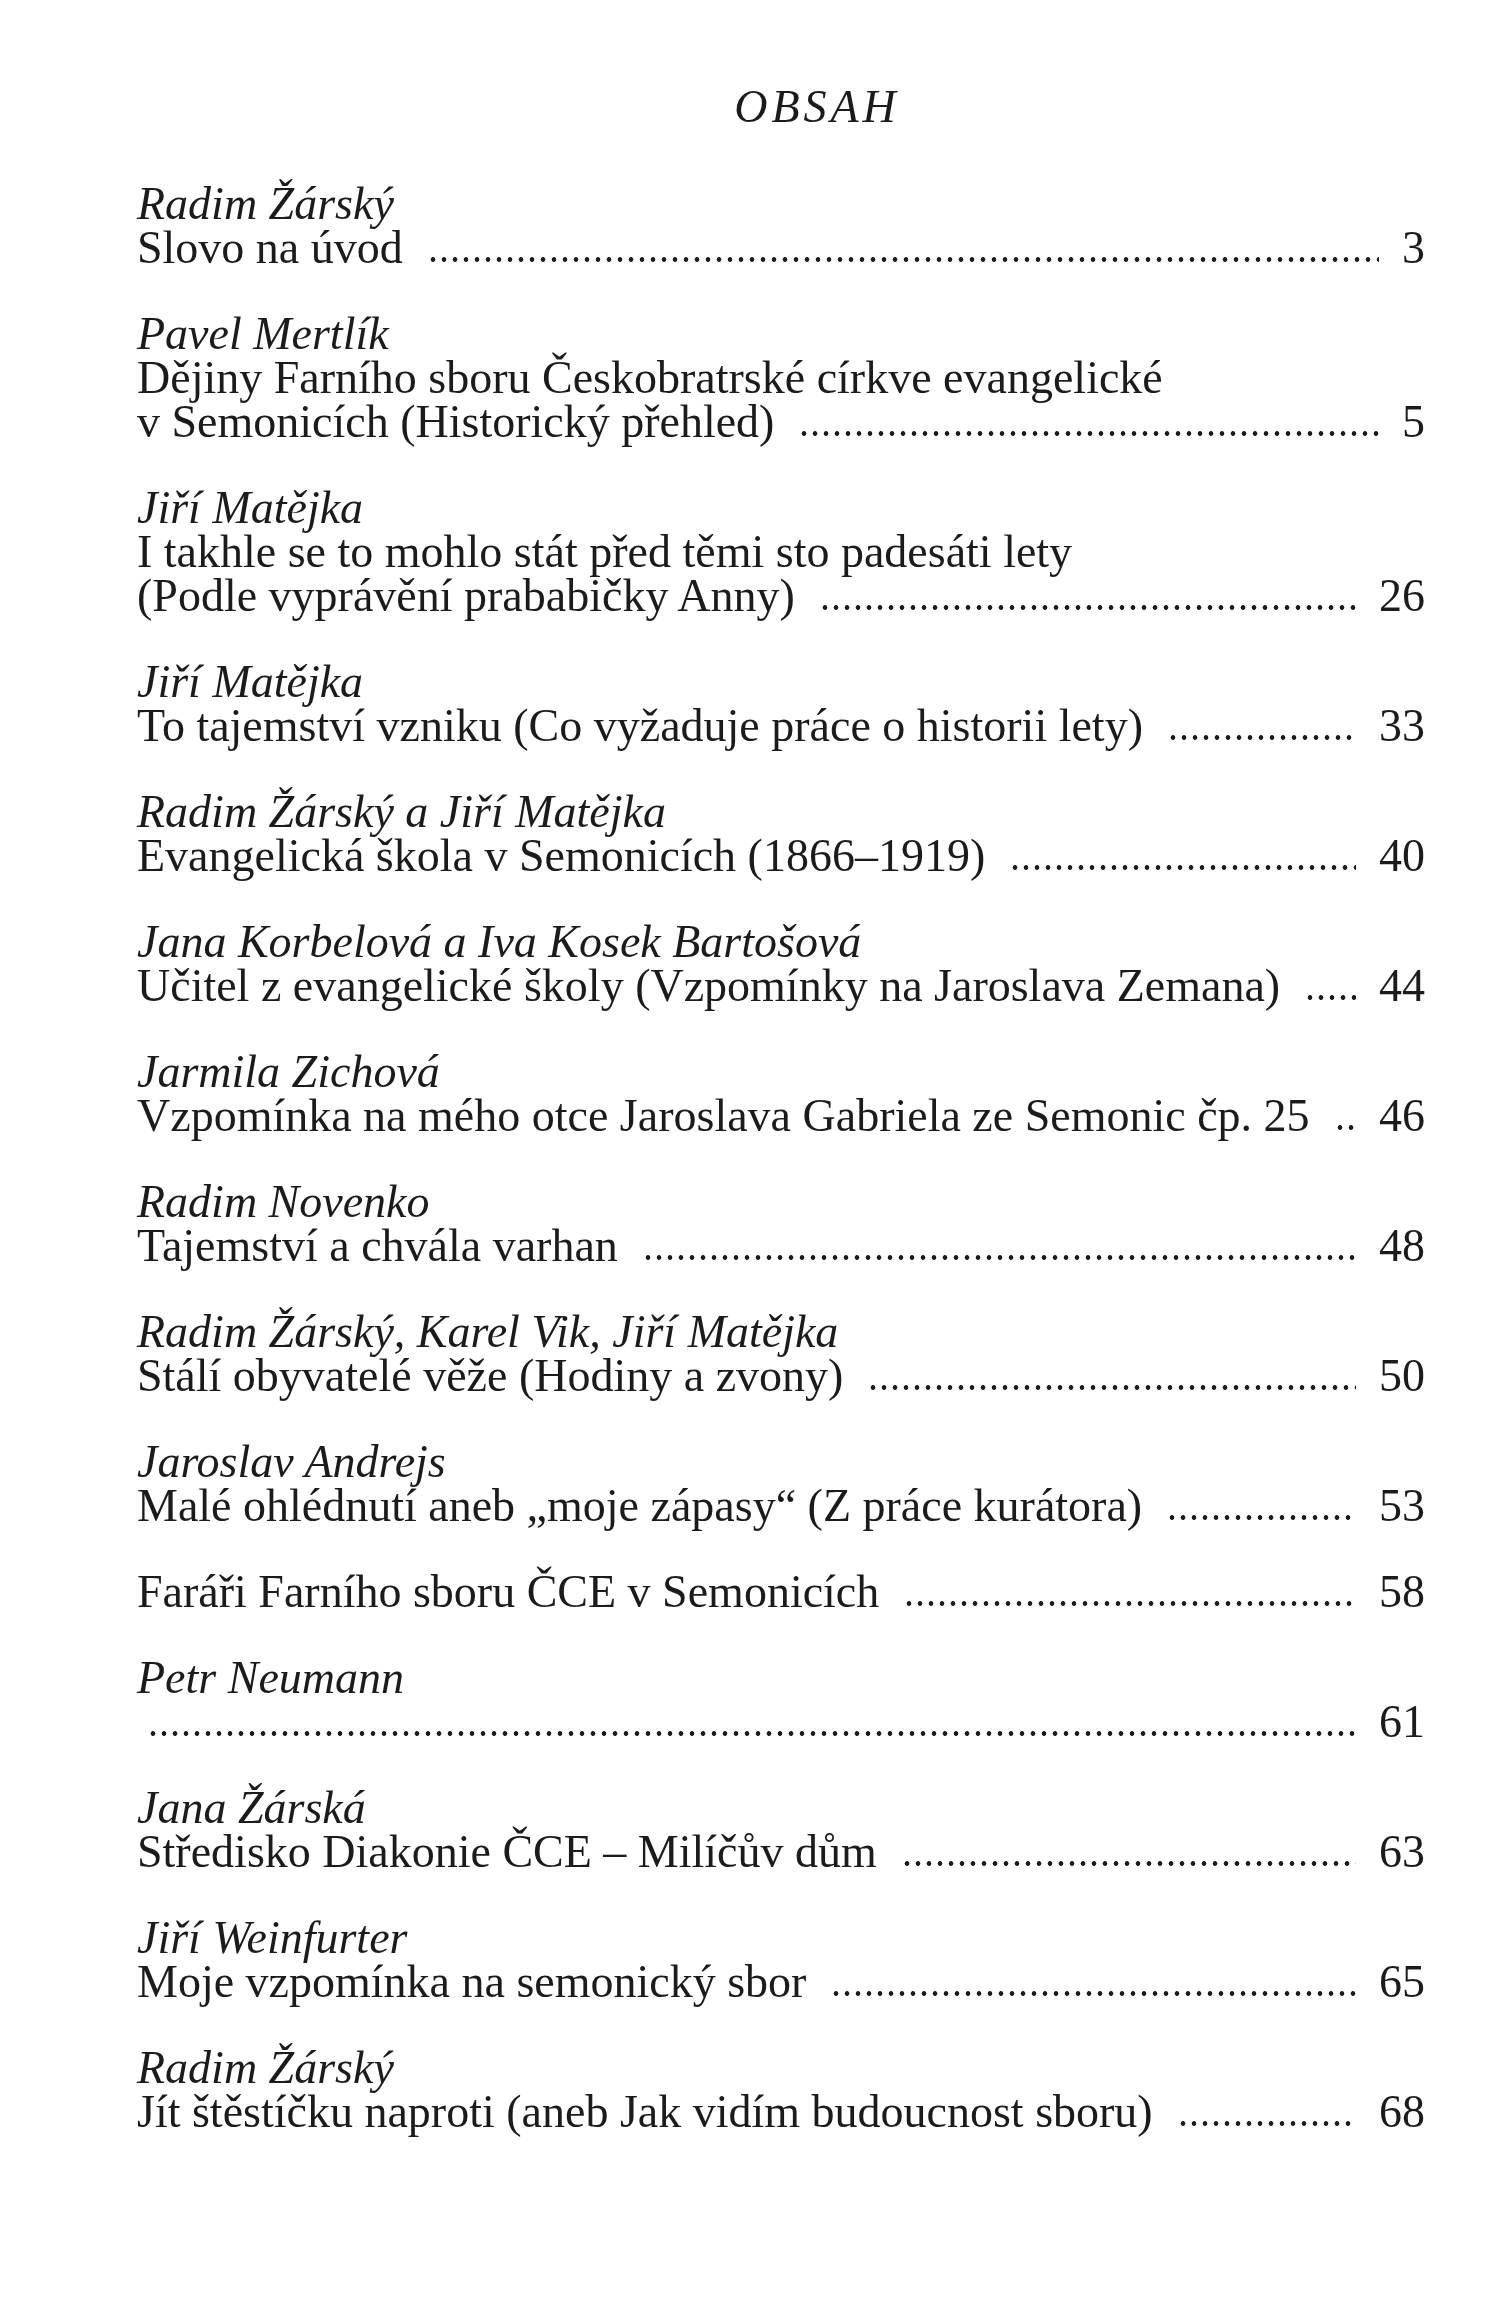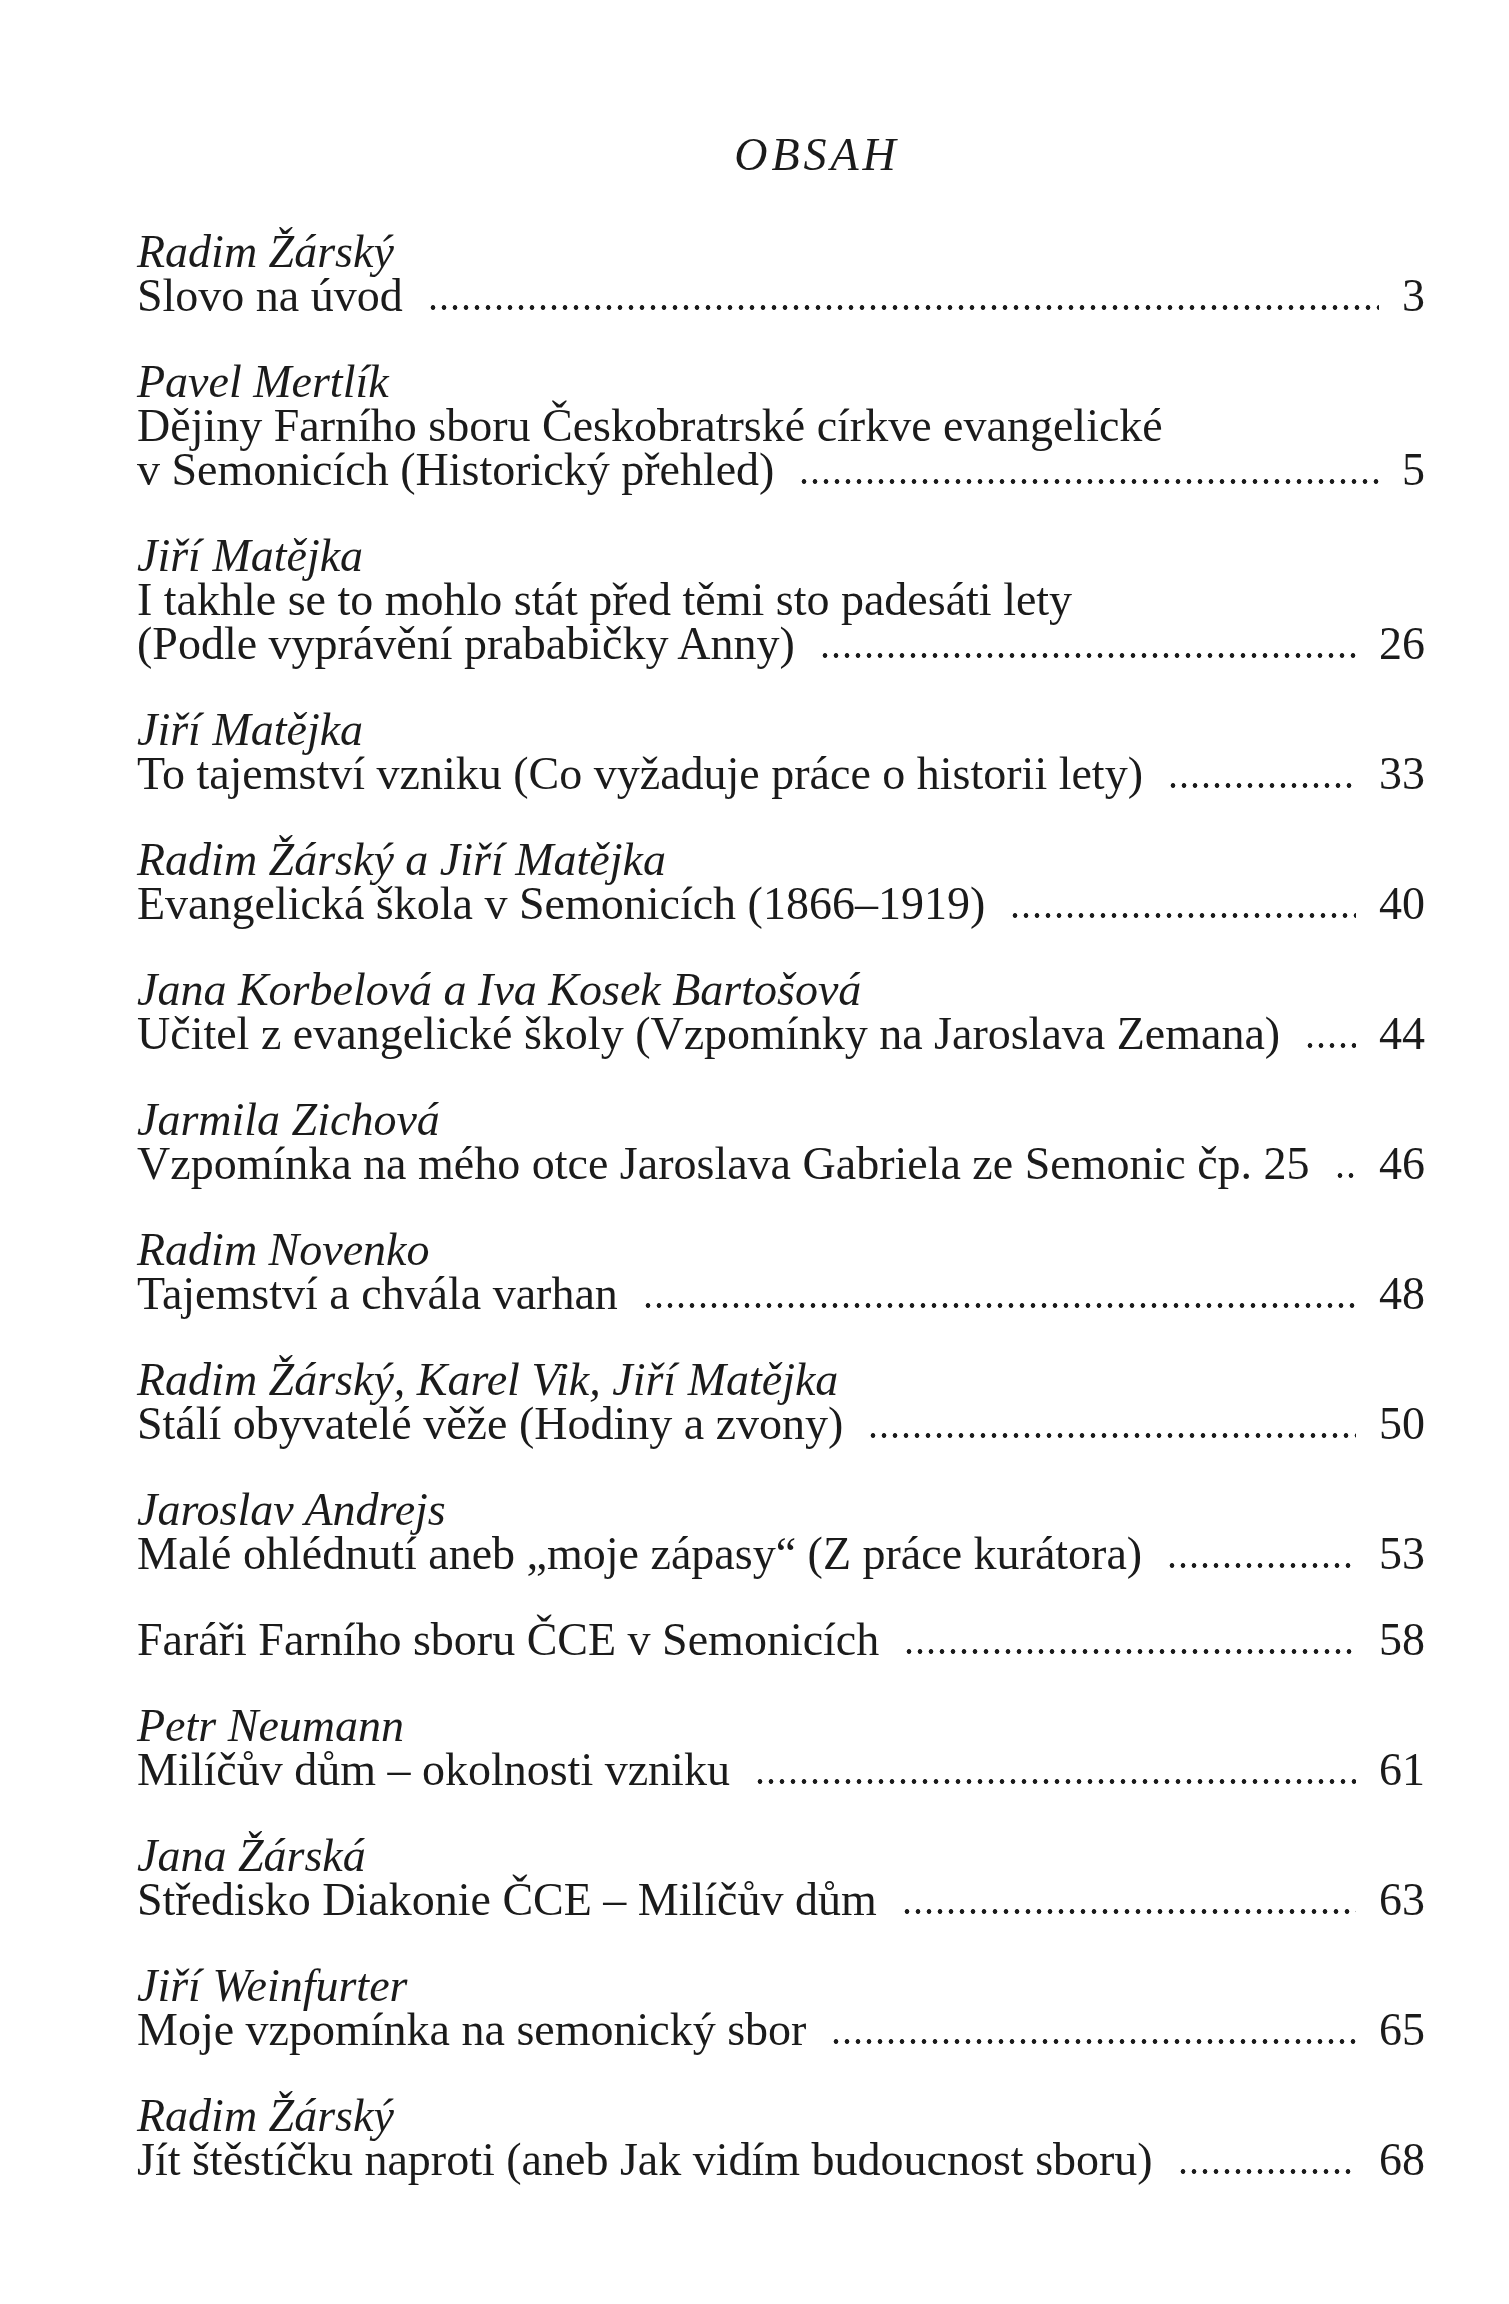--- a/index.html
+++ b/index.html
@@ -12,21 +12,20 @@
     height: 2304px;
     font-family: "Liberation Serif", serif;
     color: #1b1b1b;
     overflow: hidden;
   }
   .page {
     box-sizing: border-box;
     width: 1509px;
     height: 1964px;
     padding: 82px 84px 0 137px;
-    margin-top: 48px;
   }
   .content {
     width: 1288px;
   }
   .title {
     font-style: italic;
     font-weight: normal;
     font-size: 46px;
     line-height: 50px;
     letter-spacing: 4px;
@@ -159,21 +158,20 @@
         <div class="entry">
           <div class="line-last">
             <span class="line-text">Faráři Farního sboru ČCE v Semonicích</span>
             <span class="dots"></span>
             <span class="pg">58</span>
           </div>
         </div>
         <div class="entry">
           <div class="author">Petr Neumann</div>
           <div class="line-last">
-            <span class="line-text">Milíčův dům – okolnosti vzniku</span>
             <span class="dots"></span>
             <span class="pg">61</span>
           </div>
         </div>
         <div class="entry">
           <div class="author">Jana Žárská</div>
           <div class="line-last">
             <span class="line-text">Středisko Diakonie ČCE – Milíčův dům</span>
             <span class="dots"></span>
             <span class="pg">63</span>

